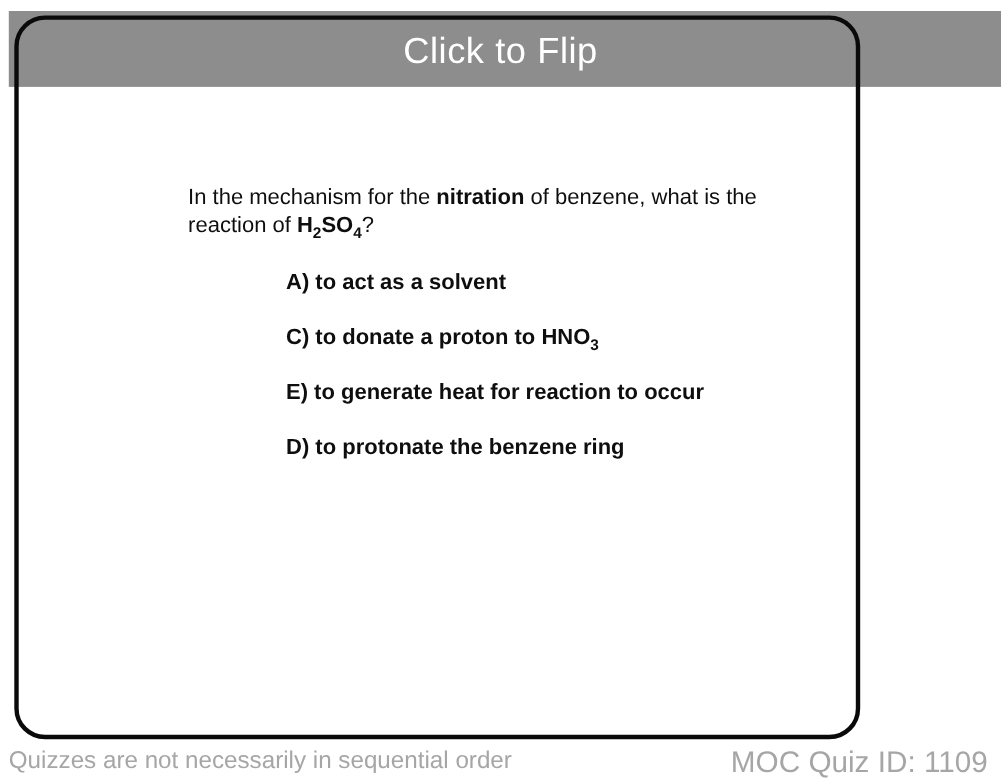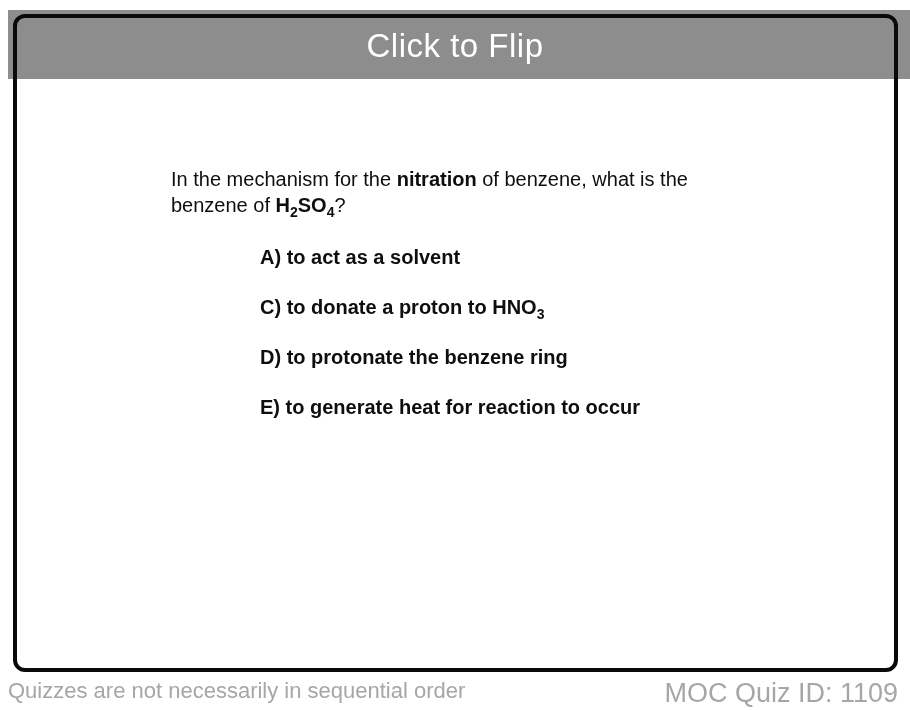--- a/index.html
+++ b/index.html
@@ -24,22 +24,22 @@
     position:absolute;left:8px;top:10px;width:902px;height:69px;
     background:var(--header-bg);
   }
   .title{
     position:absolute;left:0;top:27px;width:910px;
     text-align:center;color:var(--title-text);
     font-size:33px;font-weight:500;letter-spacing:0.5px;
   }
   
   .card{
-    position:absolute;left:13px;top:14px;width:885px;height:658px;
-    border:4px solid var(--card-border);border-radius:12px;
+    position:absolute;left:13px;top:14px;width:769px;height:658px;
+    border:4px solid var(--card-border);border-radius:28px;
     background:transparent;cursor:pointer;
   }
   .question{
     position:absolute;left:154px;top:148px;width:620px;
     color:var(--body-text);font-size:20px;line-height:26px;
   }
   .question b{font-weight:bold;}
   sub{
     font-size:70%;line-height:0;
   }
@@ -65,28 +65,28 @@
 <div class="screen">
 
   <div class="band"></div>
 
   <div class="title">Click to Flip</div>
 
   <div class="card">
 
     <div class="question">
       <span>In the mechanism for the </span><b>nitration</b><span> of benzene, what is the</span><br>
-      <span>benzene of </span><b><span>H</span><sub>2</sub><span>SO</span><sub>4</sub></b><span>?</span>
+      <span>reaction of </span><b><span>H</span><sub>2</sub><span>SO</span><sub>4</sub></b><span>?</span>
     </div>
 
     <div class="options">
       <div class="option"><span>A) to act as a solvent</span><sub></sub></div>
       <div class="option"><span>C) to donate a proton to HNO</span><sub>3</sub></div>
+      <div class="option"><span>E) to generate heat for reaction to occur</span><sub></sub></div>
       <div class="option"><span>D) to protonate the benzene ring</span><sub></sub></div>
-      <div class="option"><span>E) to generate heat for reaction to occur</span><sub></sub></div>
     </div>
 
   </div>
 
   <div class="footer-note">Quizzes are not necessarily in sequential order</div>
 
   <div class="footer-id">MOC Quiz ID: 1109</div>
 
 </div>
 

